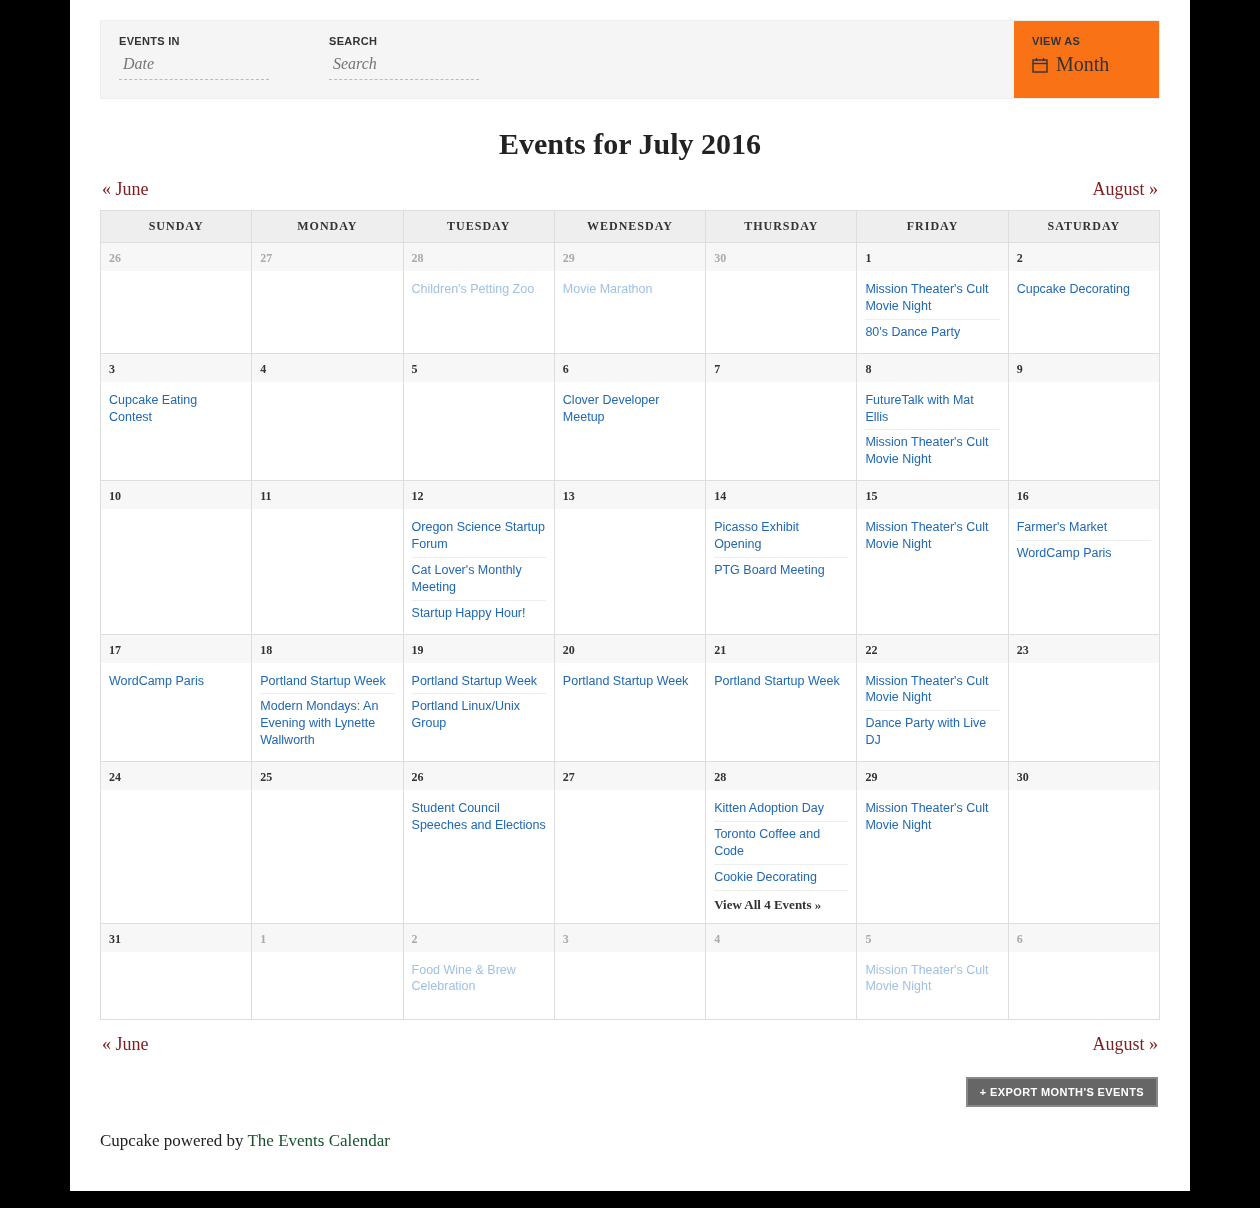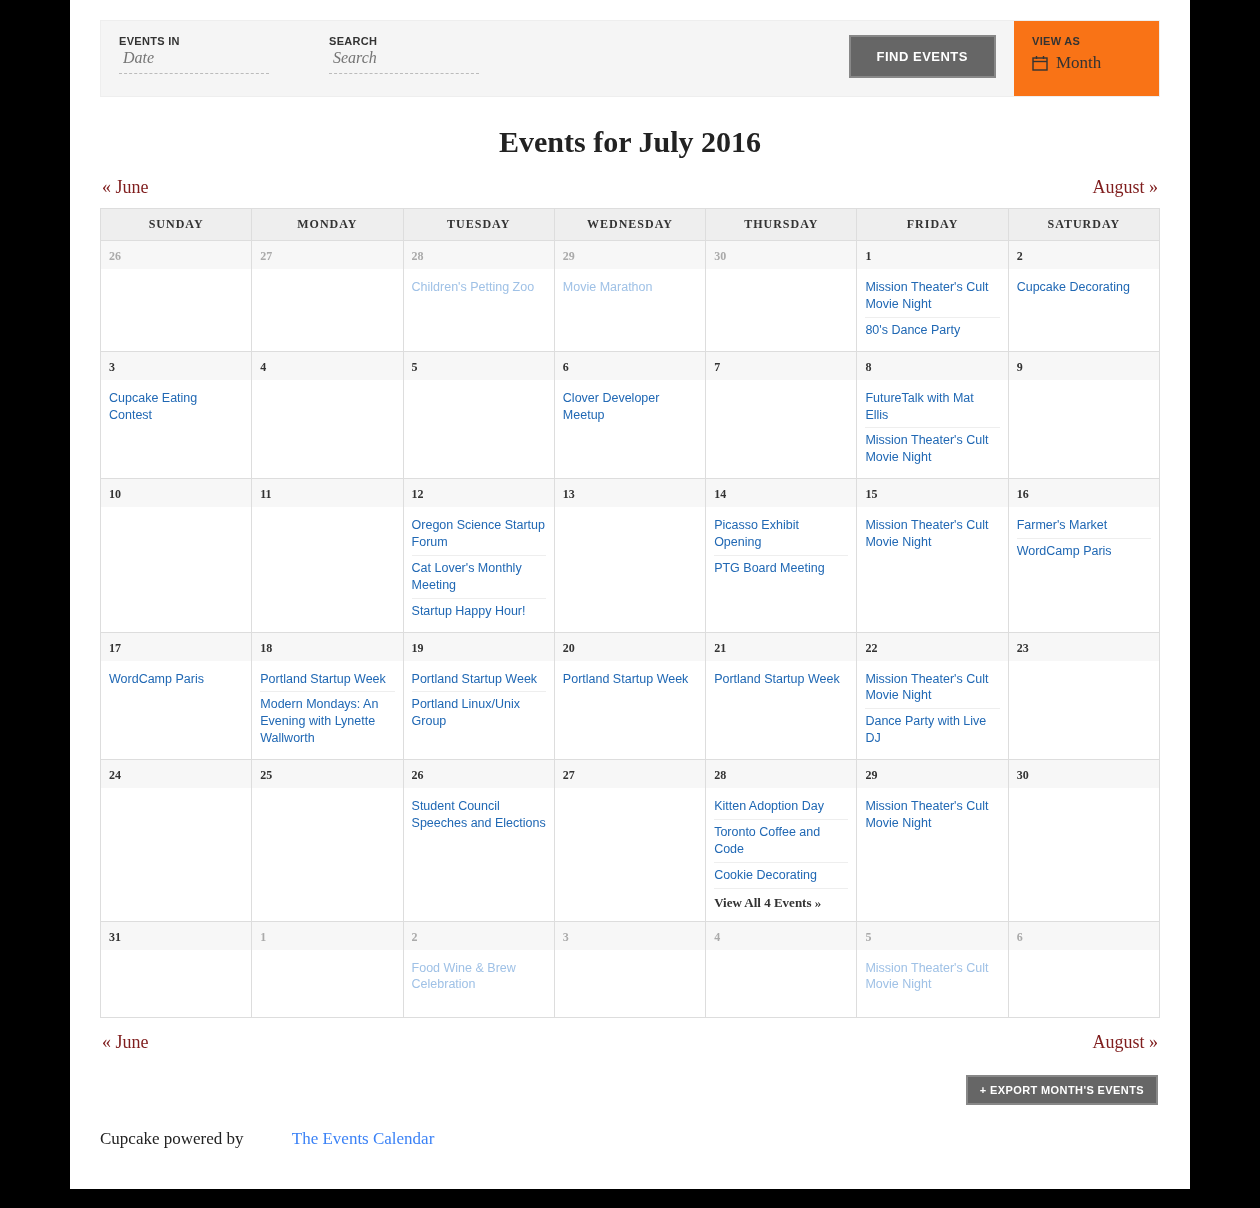--- a/index.html
+++ b/index.html
@@ -27,21 +27,21 @@
   padding: 14px 18px 18px;
   gap: 60px;
 }
 .filter-field label {
   font-family: "Helvetica Neue", Arial, sans-serif;
   font-size: 11px;
   font-weight: 700;
   color: #333;
   letter-spacing: 0.3px;
   display: block;
-  margin-bottom: 0;
+  margin-bottom: 6px;
 }
 .filter-field input {
   font-family: Georgia, serif;
   font-style: italic;
   font-size: 16px;
   color: #888;
   border: none;
   border-bottom: 1px dashed #bbb;
   background: transparent;
   padding: 2px 0 6px 4px;
@@ -73,21 +73,21 @@
   color: #333;
   letter-spacing: 0.3px;
   display: block;
   margin-bottom: 6px;
 }
 .view-as-value {
   display: flex;
   align-items: center;
   gap: 8px;
   font-family: Georgia, serif;
-  font-size: 17px;
+  font-size: 20px;
   color: #333;
 }
 .cal-icon { width: 16px; height: 16px; }
 .main-title {
   text-align: center;
   font-family: Georgia, serif;
   font-size: 30px;
   font-weight: 700;
   color: #222;
   margin: 28px 0 18px;
@@ -174,39 +174,38 @@
   padding: 7px 12px;
   cursor: pointer;
   margin-left: 16px;
 }
 .powered {
   font-family: Georgia, serif;
   font-size: 17px;
   color: #222;
   margin: 24px 0 0 30px;
 }
-.powered a { color: #3b82f6; text-decoration: none; margin-left: 44px; }
+.powered a { color: #14532d; text-decoration: none; }
 .content-wrap { padding: 0 30px; }
 </style>
 </head>
 <body>
 
 <div class="page">
   <div class="content-wrap">
     <div class="filter-bar">
       <div class="filter-main">
         <div class="filter-field">
           <label>EVENTS IN</label>
           <input type="text" placeholder="Date" style="">
         </div>
         <div class="filter-field">
           <label>SEARCH</label>
           <input type="text" placeholder="Search" style="">
         </div>
-        <button class="find-btn">FIND EVENTS</button>
       </div>
       <div class="view-as">
         <label>VIEW AS</label>
         <div class="view-as-value">
           <svg class="cal-icon" viewBox="0 0 16 16">
             <rect x="1" y="3" width="14" height="12" fill="none" stroke="#333" stroke-width="1.4"></rect>
             <line x1="1" y1="6.5" x2="15" y2="6.5" stroke="#333" stroke-width="1.4"></line>
             <line x1="4.5" y1="1" x2="4.5" y2="4" stroke="#333" stroke-width="1.4"></line>
             <line x1="11.5" y1="1" x2="11.5" y2="4" stroke="#333" stroke-width="1.4"></line>
           </svg>

